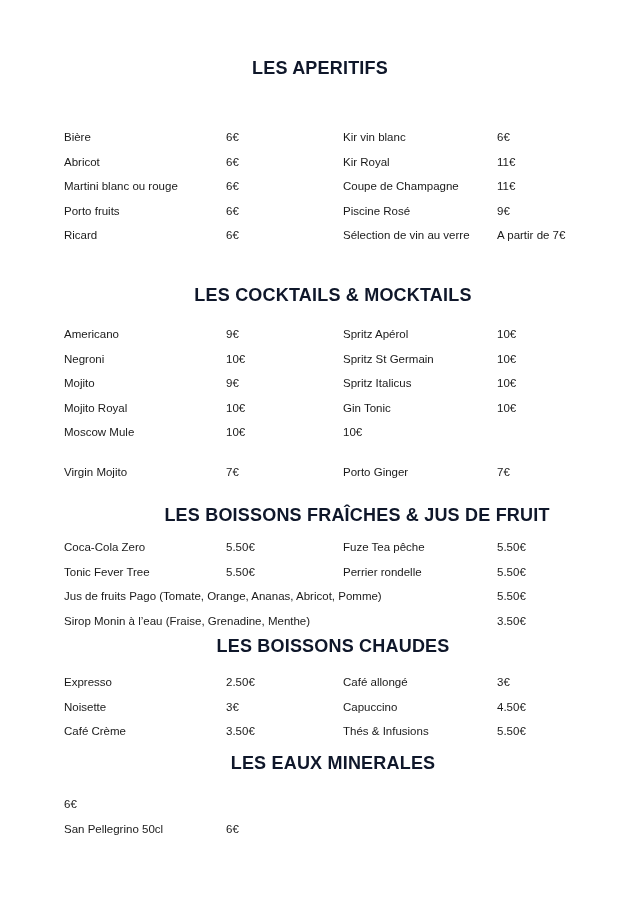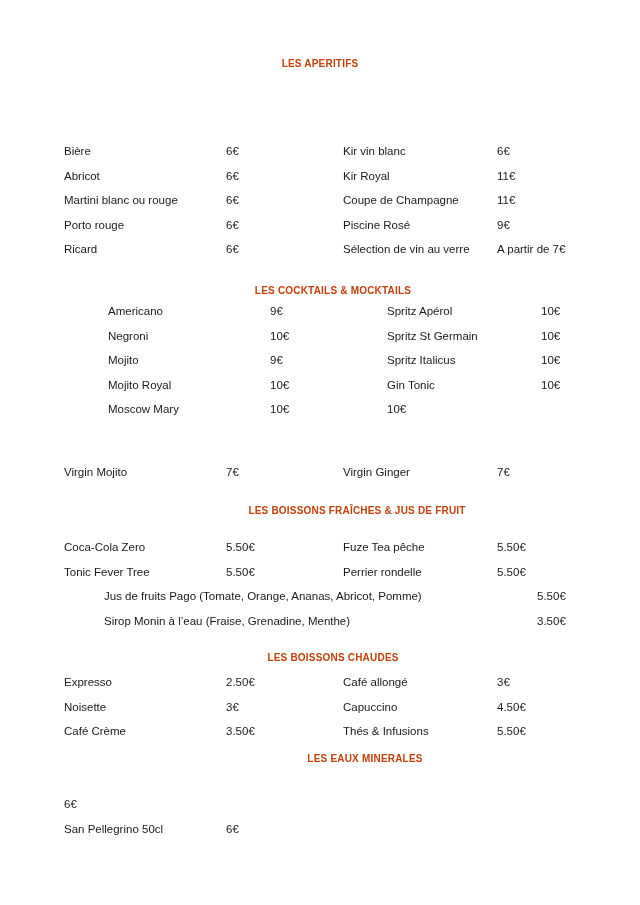--- a/index.html
+++ b/index.html
@@ -12,58 +12,57 @@
     width: 640px;
     height: 905px;
     background: #ffffff;
     overflow: hidden;
     font-family: "Liberation Sans", sans-serif;
     color: #1a1a1a;
   }
   .section-title {
     position: absolute;
     transform: translateX(-50%);
-    font-size: 10px;
+    font-size: 18px;
     font-weight: 700;
-    color: #c2410c;
+    color: #0f172a;
     white-space: nowrap;
     letter-spacing: 0.2px;
   }
   #title-aperitifs  { left: 320px; top: 58px;  }
   #title-cocktails  { left: 333px; top: 285px; }
   #title-fraiches   { left: 333px; top: 505px; padding-left: 48px; }
-  #title-chaudes    { left: 333px; top: 652px; text-align: right; }
-  #title-eaux       { left: 333px; top: 753px; margin-left: 32px; }
+  #title-chaudes    { left: 333px; top: 636px; text-align: right; }
+  #title-eaux       { left: 333px; top: 753px; }
 
   .rows {
     position: absolute;
     left: 64px;
     width: 520px;
     font-size: 11.5px;
     line-height: 14px;
   }
-  #rows-aperitifs   { top: 141px; }
-  #rows-cocktails   { top: 301px; margin-left: 44px; }
+  #rows-aperitifs   { top: 127px; }
+  #rows-cocktails   { top: 324px; }
   #rows-mocktails   { top: 462px; }
   #rows-fraiches    { top: 537px; }
   #rows-chaudes     { top: 672px; }
   #rows-eaux        { top: 794px; }
 
   .menu-row {
     display: grid;
     grid-template-columns: 162px 117px 154px 87px;
     height: 24.5px;
     align-items: start;
   }
   .menu-row-full {
     display: grid;
     grid-template-columns: 433px 87px;
     height: 24.5px;
     align-items: start;
-    margin-left: 40px;
   }
   .cell { display: block; padding-top: 3px; white-space: nowrap; }
 </style>
 </head>
 <body>
 
 <div class="page">
 
   <div class="section-title" id="title-aperitifs">LES APERITIFS</div>
   <div class="rows" id="rows-aperitifs">
@@ -79,21 +78,21 @@
       <span class="cell">Kir Royal</span>
       <span class="cell">11€</span>
     </div>
     <div class="menu-row">
       <span class="cell">Martini blanc ou rouge</span>
       <span class="cell">6€</span>
       <span class="cell">Coupe de Champagne</span>
       <span class="cell">11€</span>
     </div>
     <div class="menu-row">
-      <span class="cell">Porto rouge</span>
+      <span class="cell">Porto fruits</span>
       <span class="cell">6€</span>
       <span class="cell">Piscine Rosé</span>
       <span class="cell">9€</span>
     </div>
     <div class="menu-row">
       <span class="cell">Ricard</span>
       <span class="cell">6€</span>
       <span class="cell">Sélection de vin au verre</span>
       <span class="cell">A partir de 7€</span>
     </div>
@@ -119,30 +118,30 @@
       <span class="cell">Spritz Italicus</span>
       <span class="cell">10€</span>
     </div>
     <div class="menu-row">
       <span class="cell">Mojito Royal</span>
       <span class="cell">10€</span>
       <span class="cell">Gin Tonic</span>
       <span class="cell">10€</span>
     </div>
     <div class="menu-row">
-      <span class="cell">Moscow Mary</span>
+      <span class="cell">Moscow Mule</span>
       <span class="cell">10€</span>
       <span class="cell">10€</span>
     </div>
   </div>
   <div class="rows" id="rows-mocktails">
     <div class="menu-row">
       <span class="cell">Virgin Mojito</span>
       <span class="cell">7€</span>
-      <span class="cell">Virgin Ginger</span>
+      <span class="cell">Porto Ginger</span>
       <span class="cell">7€</span>
     </div>
   </div>
 
   <div class="section-title" id="title-fraiches">LES BOISSONS FRAÎCHES &amp; JUS DE FRUIT</div>
   <div class="rows" id="rows-fraiches">
     <div class="menu-row">
       <span class="cell">Coca-Cola Zero</span>
       <span class="cell">5.50€</span>
       <span class="cell">Fuze Tea pêche</span>

